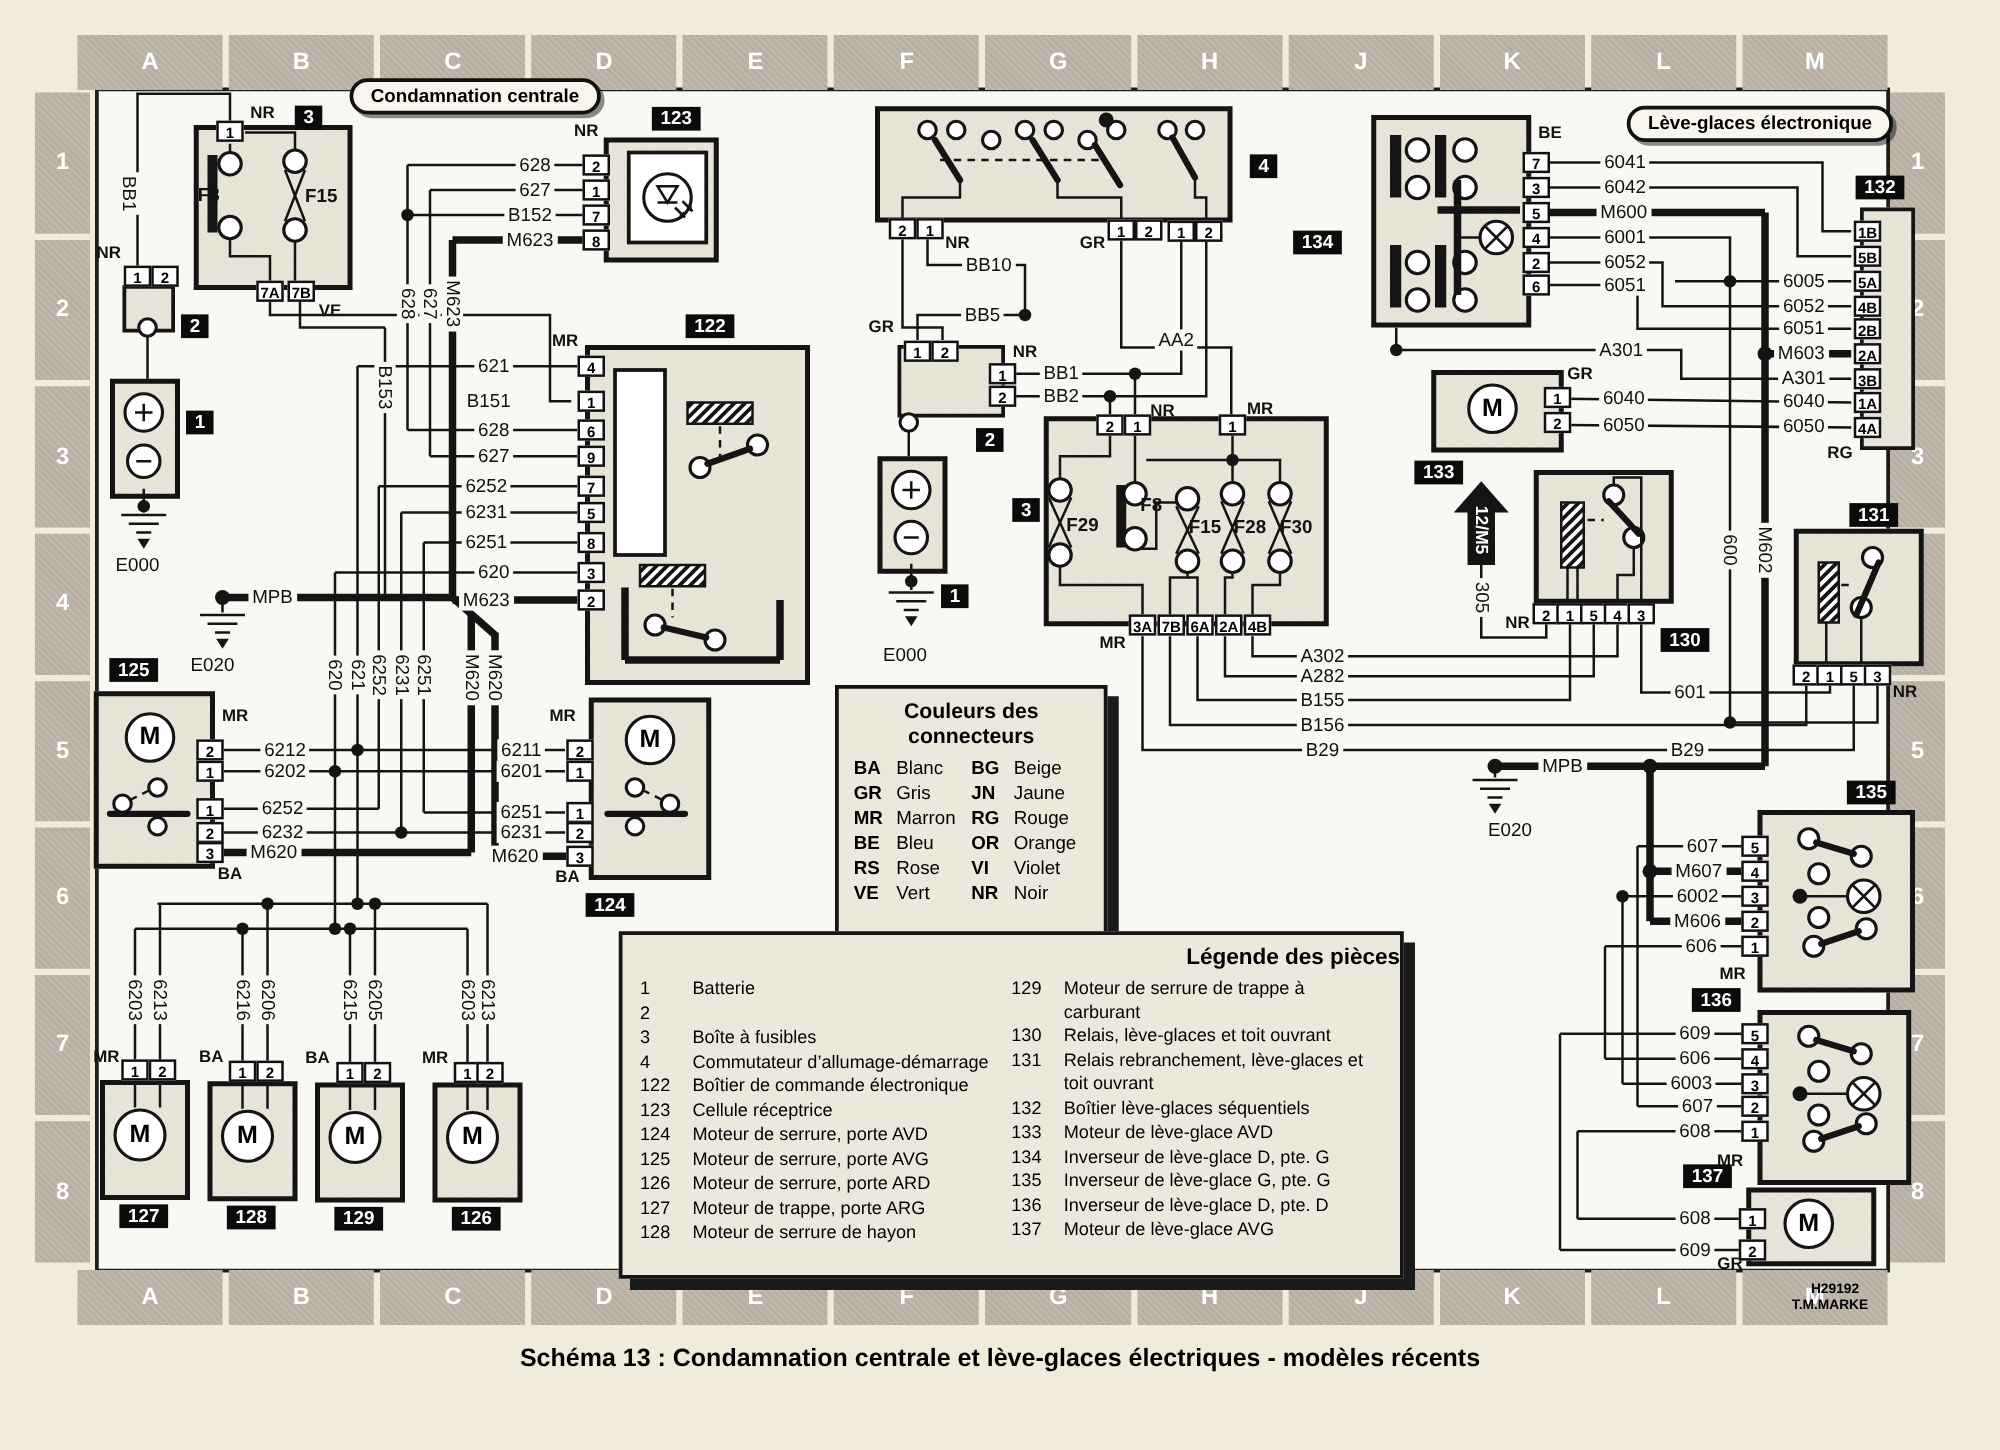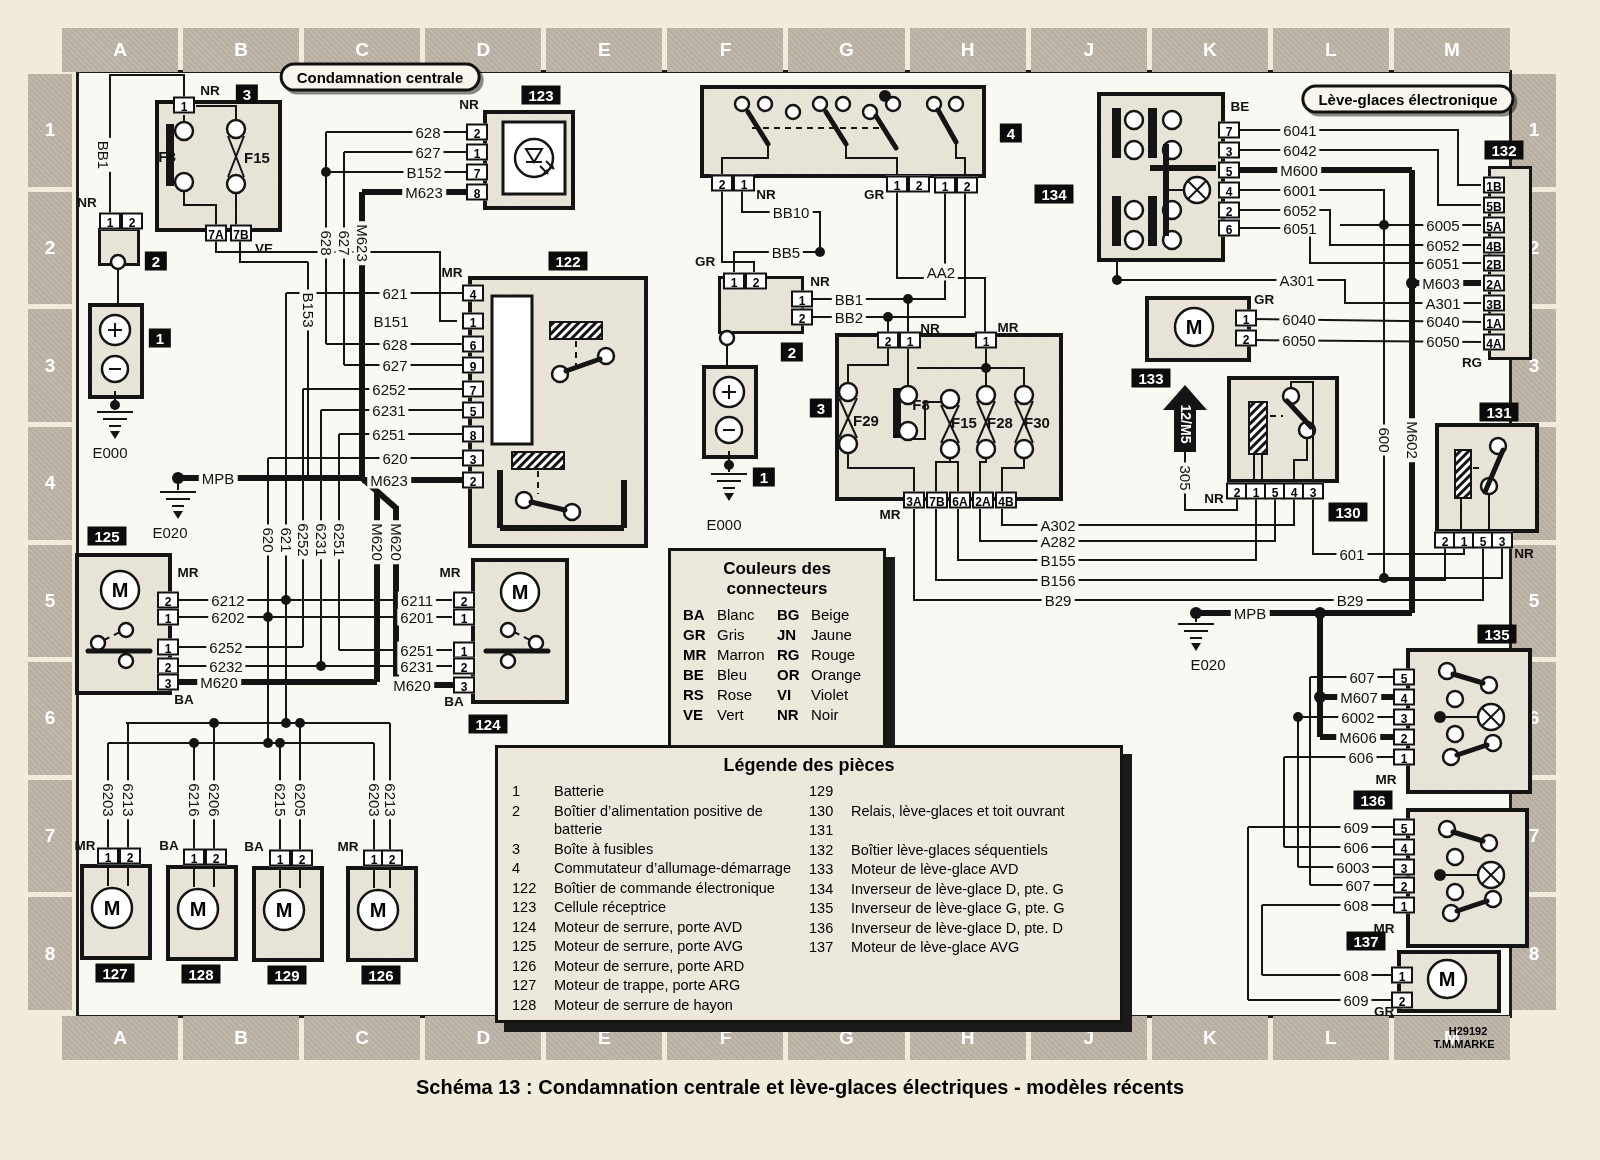--- a/index.html
+++ b/index.html
@@ -28,21 +28,21 @@
   u.T{position:absolute;transform:translate(-50%,-50%);text-decoration:none;background:#0b0b0b;color:#fff;font-weight:bold;font-size:15px;padding:1px 7px;z-index:4;white-space:nowrap}
   em.M{position:absolute;transform:translate(-50%,-50%);font-style:normal;font-size:20px;font-weight:bold;z-index:3}
   .legend{position:absolute;background:#ece8dc;border:3px solid #141414;box-shadow:9px 9px 0 #1a1a1a;z-index:4}
   #colleg{left:668px;top:548px;width:212px;height:190px;padding:6px 0}
   #colleg h3{margin:2px 0 6px;text-align:center;font-size:17px;line-height:20px;font-weight:bold}
   #colleg .cols{display:flex;padding:0 12px}
   #colleg .col{flex:1}
   #colleg .row{display:flex;font-size:15px;line-height:20px}
   #colleg .row b{width:34px;font-weight:bold}
   #partleg{left:495px;top:745px;width:622px;height:264px;padding:4px 0}
-  #partleg h3{margin:3px 0 6px;text-align:center;font-size:18px;font-weight:bold}
+  #partleg h3{margin:3px 0 6px;text-align:right;font-size:18px;font-weight:bold}
   #partleg .cols{display:flex;padding:0 14px}
   #partleg .col{flex:1;padding-right:8px}
   #partleg .row{display:flex;font-size:14.5px;line-height:18.5px;margin-bottom:1px}
   #partleg .row b{width:42px;font-weight:normal;flex:none}
   #partleg .row span{flex:1}
   #caption{position:absolute;left:0;top:1076px;width:1600px;text-align:center;font-weight:bold;font-size:20px;z-index:4}
   i.tiny{position:absolute;transform:translate(-50%,-50%);font-style:normal;font-size:11px;font-weight:bold;z-index:5;background:transparent;white-space:nowrap}
 </style>
 </head>
 <body>
@@ -816,21 +816,20 @@
   <div class="legend" id="partleg">
     <h3>Légende des pièces</h3>
     <div class="cols">
       <div class="col">
         <div class="row">
             <b>1</b>
             <span>Batterie</span>
           </div>
         <div class="row">
             <b>2</b>
-            <span>Boîtier d’alimentation positive de batterie</span>
           </div>
         <div class="row">
             <b>3</b>
             <span>Boîte à fusibles</span>
           </div>
         <div class="row">
             <b>4</b>
             <span>Commutateur d’allumage-démarrage</span>
           </div>
         <div class="row">
@@ -858,27 +857,29 @@
             <span>Moteur de trappe, porte ARG</span>
           </div>
         <div class="row">
             <b>128</b>
             <span>Moteur de serrure de hayon</span>
           </div>
       </div>
       <div class="col">
         <div class="row">
             <b>129</b>
+            <span>Moteur de serrure de trappe à carburant</span>
           </div>
         <div class="row">
             <b>130</b>
             <span>Relais, lève-glaces et toit ouvrant</span>
           </div>
         <div class="row">
             <b>131</b>
+            <span>Relais rebranchement, lève-glaces et toit ouvrant</span>
           </div>
         <div class="row">
             <b>132</b>
             <span>Boîtier lève-glaces séquentiels</span>
           </div>
         <div class="row">
             <b>133</b>
             <span>Moteur de lève-glace AVD</span>
           </div>
         <div class="row">

